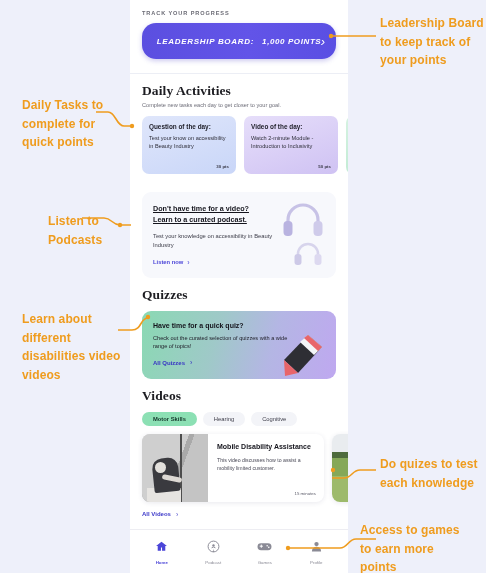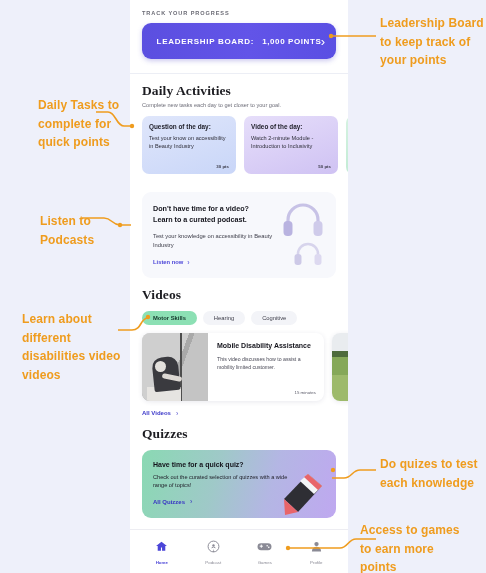--- a/index.html
+++ b/index.html
@@ -19,25 +19,26 @@
   }
   .phone-scroll { padding: 0 0 0 0; height: 100%; }
 
   
   .hero { padding: 10px 12px 14px 12px; background: #fff; }
   .track-label {
     font-size: 5.6px; letter-spacing: .9px; font-weight: 700;
     color: #6b6b75; text-transform: uppercase; margin-bottom: 7px;
   }
   .leader-board {
-    height: 36px; border-radius: 9px;
+    height: 36px; border-radius: 14px;
     background: linear-gradient(90deg,#5b4fe0 0%,#6254e8 55%,#5a4fe3 100%);
     display: flex; align-items: center; justify-content: center;
     gap: 8px; position: relative;
     box-shadow: 0 2px 5px rgba(80,70,200,.28);
+    font-style: italic;
   }
   .lb-text {
     color: #fff; font-size: 8px; font-weight: 700; letter-spacing: .7px;
   }
   .lb-points { color:#fff; font-size: 8px; font-weight: 600; letter-spacing:.6px;}
   .lb-chevron {
     position: absolute; right: 11px; top: 50%; transform: translateY(-50%);
     color: #fff; font-size: 13px; font-weight: 300; line-height: 1;
   }
 
@@ -66,21 +67,21 @@
     position: absolute; right: 7px; bottom: 5px;
     font-size: 4.4px; font-weight: 700; color: #3a3a48;
   }
 
   
   .podcast-card {
     margin-top: 9px; background: #f7f8fc; border-radius: 9px;
     padding: 11px 11px 12px 11px; position: relative; overflow: hidden;
     min-height: 76px;
   }
-  .pc-title { font-size: 7.2px; font-weight: 700; color: #14141c; line-height: 1.55; max-width: 132px; }
+  .pc-title { font-size: 7.2px; font-weight: 700; color: #14141c; line-height: 1.55; max-width: 132px; text-decoration: underline; }
   .pc-body  { font-size: 5.8px; color: #3c3c48; line-height: 1.5; margin-top: 7px; max-width: 128px; }
   .pc-link  { font-size: 5.8px; font-weight: 700; color: #4b45d8; margin-top: 9px; display: flex; align-items: center; gap: 4px; }
   .pc-link .chev { font-size: 7px; font-weight: 400; color: #4b45d8; }
   .headset-a { position: absolute; right: 12px; top: 9px; }
   .headset-b { position: absolute; right: 14px; bottom: 8px; }
 
   
   .tabs { display: flex; gap: 6px; margin-top: 8px; }
   .tab {
     height: 14px; border-radius: 9px; padding: 0 11px;
@@ -200,20 +201,40 @@
               <path d="M6 26 V19 a15 15 0 0 1 30 0 V26" fill="none" stroke="#c7c2e6" stroke-width="3.2" stroke-linecap="round"></path>
               <rect x="1.5" y="20" width="9" height="15" rx="4" fill="#b9b3e0"></rect>
               <rect x="31.5" y="20" width="9" height="15" rx="4" fill="#cfcbea"></rect>
             </svg>
           </span>
           <span class="headset-b">
             <svg width="28" height="26" viewBox="0 0 28 26">
               <path d="M4 19 V14 a10 10 0 0 1 20 0 V19" fill="none" stroke="#d7d4ec" stroke-width="2.6" stroke-linecap="round"></path>
               <rect x="0.5" y="14" width="7" height="11" rx="3" fill="#cdc9e7"></rect>
               <rect x="20.5" y="14" width="7" height="11" rx="3" fill="#ddd9f0"></rect>
+            </svg>
+          </span>
+        </div>
+      </div>
+
+      <div class="section">
+        <div class="sec-title">Quizzes</div>
+        <div class="quiz-card">
+          <div class="qc-title">Have time for a quick quiz?</div>
+          <div class="qc-body">Check out the curated selection of quizzes with a wide range of topics!</div>
+          <div class="qc-link">
+            <span>All Quizzes</span>
+            <span class="chev">›</span>
+          </div>
+          <span class="lipstick">
+            <svg width="46" height="44" viewBox="0 0 46 44">
+              <path d="M30 2 L44 14 L20 40 L6 27 Z" fill="#2e2e34"></path>
+              <path d="M30 2 L44 14 L36 22 L22 9 Z" fill="#f3f5f7"></path>
+              <path d="M30 2 L44 14 L40 18 L26 5 Z" fill="#e8656a"></path>
+              <path d="M6 27 L20 40 L7 43 Z" fill="#e8656a"></path>
             </svg>
           </span>
         </div>
       </div>
 
       <div class="section">
         <div class="sec-title">Videos</div>
         <div class="tabs">
           <div class="tab active">Motor Skills</div>
           <div class="tab">Hearing</div>
@@ -239,40 +260,20 @@
           </div>
           <div class="video-card">
             <div class="vc-thumb">
               <div class="thumb-green"></div>
             </div>
           </div>
         </div>
         <div class="all-link">
           <span>All Videos</span>
           <span class="chev">›</span>
-        </div>
-      </div>
-
-      <div class="section">
-        <div class="sec-title">Quizzes</div>
-        <div class="quiz-card">
-          <div class="qc-title">Have time for a quick quiz?</div>
-          <div class="qc-body">Check out the curated selection of quizzes with a wide range of topics!</div>
-          <div class="qc-link">
-            <span>All Quizzes</span>
-            <span class="chev">›</span>
-          </div>
-          <span class="lipstick">
-            <svg width="46" height="44" viewBox="0 0 46 44">
-              <path d="M30 2 L44 14 L20 40 L6 27 Z" fill="#2e2e34"></path>
-              <path d="M30 2 L44 14 L36 22 L22 9 Z" fill="#f3f5f7"></path>
-              <path d="M30 2 L44 14 L40 18 L26 5 Z" fill="#e8656a"></path>
-              <path d="M6 27 L20 40 L7 43 Z" fill="#e8656a"></path>
-            </svg>
-          </span>
         </div>
       </div>
 
       <div style="height:58px"></div>
     </div>
 
     <div class="bottom-nav">
       <div class="nav-item active">
         <span>
           <svg width="13" height="13" viewBox="0 0 24 24" fill="#4b45d8">
@@ -330,23 +331,23 @@
       <circle cx="132" cy="126" r="2.2"></circle>
       <circle cx="120" cy="225" r="2.2"></circle>
       <circle cx="148" cy="317" r="2.2"></circle>
       <circle cx="333" cy="470" r="2.2"></circle>
       <circle cx="288" cy="548" r="2.2"></circle>
     </g>
   </svg>
 
   <div class="anno" style="left:380px; top:14px; width:104px;">Leadership Board to keep track of your points</div>
 
-  <div class="anno" style="left:22px; top:96px; width:104px;margin-left:16px;">Daily Tasks to complete for quick points</div>
-
-  <div class="anno" style="left:40px; top:212px; width:88px;">Listen to Podcasts</div>
+  <div class="anno" style="left:22px; top:96px; width:104px;">Daily Tasks to complete for quick points</div>
+
+  <div class="anno" style="left:48px; top:212px; width:88px;">Listen to Podcasts</div>
 
   <div class="anno" style="left:22px; top:310px; width:110px;">Learn about different disabilities video videos</div>
 
   <div class="anno" style="left:380px; top:455px; width:104px;">Do quizes to test each knowledge</div>
 
   <div class="anno" style="left:360px; top:521px; width:106px;">Access to games to earn more points</div>
 
 </div>
 
 </body></html>

